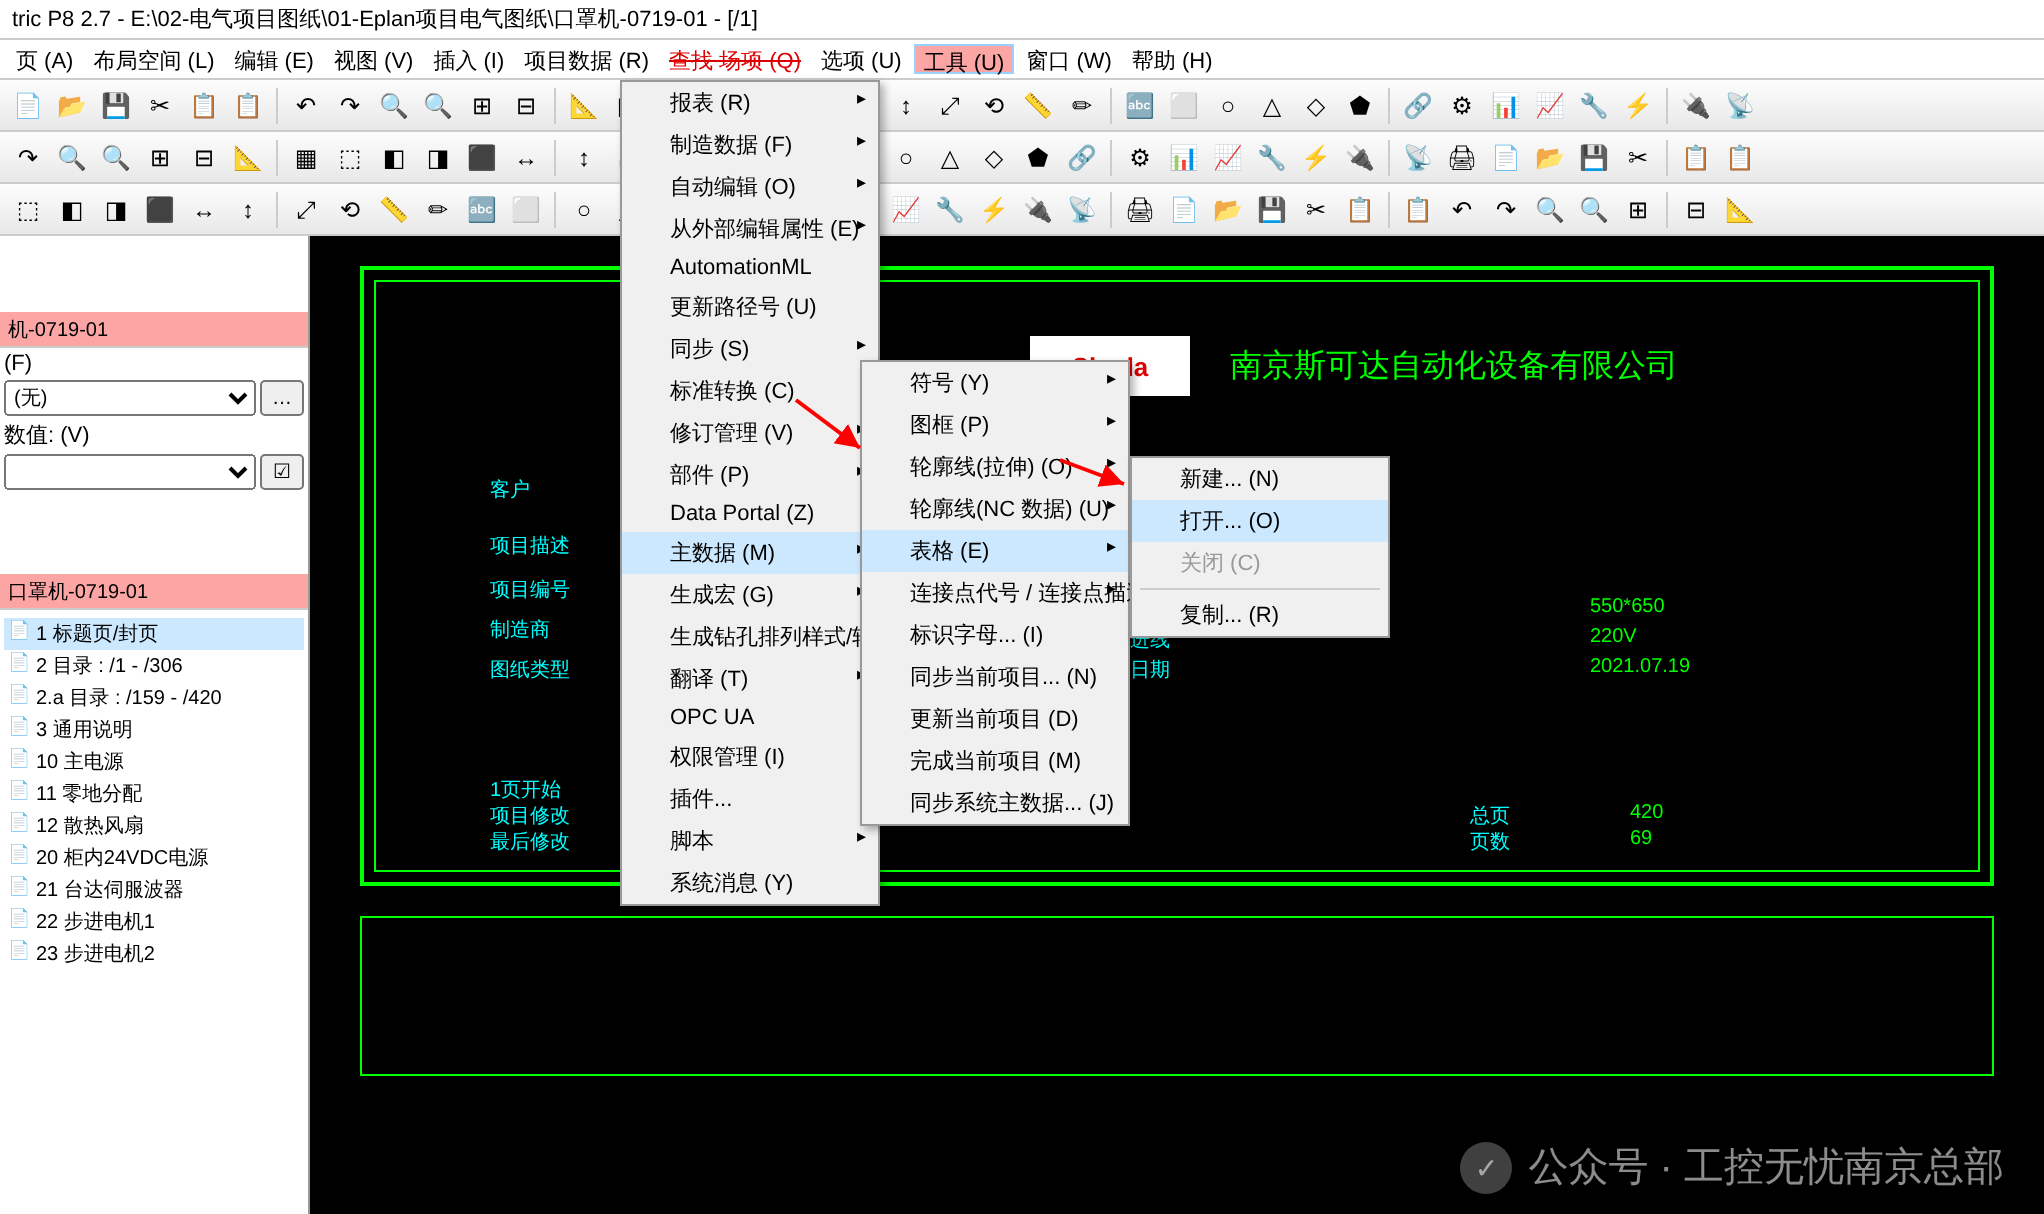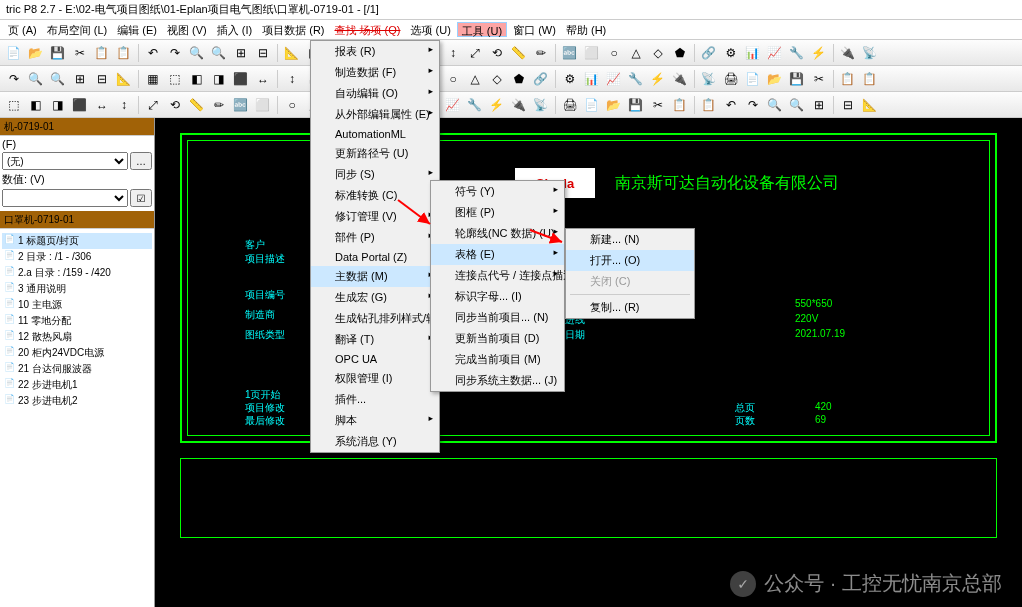--- a/index.html
+++ b/index.html
@@ -10,21 +10,21 @@
 .menubar span { padding: 1px 4px; cursor: pointer; }
 .menubar .active { background: #fca5a5; border: 1px solid #99d1ff; }
 .menubar .strike { text-decoration: line-through; color: #d00; }
 
 .toolbar { height: 26px; background: linear-gradient(#fdfdfd,#e8e8e8); border-bottom: 1px solid #ccc; display: flex; align-items: center; padding: 0 4px; gap: 2px; overflow: hidden; }
 .tb-btn { width: 20px; height: 20px; border: 1px solid transparent; display: inline-flex; align-items: center; justify-content: center; font-size: 12px; cursor: pointer; }
 .tb-sep { width: 1px; height: 18px; background: #ccc; margin: 0 2px; }
 
 .content { display: flex; height: 497px; }
 .sidebar { width: 155px; background: #fff; border-right: 1px solid #999; display: flex; flex-direction: column; }
-.sidebar-tab { height: 18px; background: #a16207; border-bottom: 1px solid #ccc; padding: 2px 4px; font-size: 10px; }
+.sidebar-tab { height: 18px; background: #fca5a5; border-bottom: 1px solid #ccc; padding: 2px 4px; font-size: 10px; margin-top: 38px; }
 .sidebar-panel { padding: 2px; }
 .filter-row { display: flex; gap: 2px; margin: 2px 0; }
 .filter-row select { flex: 1; font-size: 10px; height: 18px; }
 .filter-row button { width: 22px; height: 18px; font-size: 10px; }
 .tree { padding: 4px 2px; font-size: 10px; overflow: auto; }
 .tree-item { padding: 1px 2px 1px 16px; cursor: pointer; white-space: nowrap; position: relative; }
 .tree-item.selected { background: #cce8ff; }
 .tree-item::before { content: "▸"; position: absolute; left: 2px; color: #666; font-size: 8px; }
 .tree-item.leaf::before { content: "📄"; font-size: 9px; }
 
@@ -239,21 +239,21 @@
 
   <div class="canvas-area">
     <div class="drawing">
       <div class="border-rect" style="top:5px;left:5px;right:5px;height:310px;"></div>
       <div class="border-rect" style="top:12px;left:12px;right:12px;height:296px;border-width:1px;"></div>
 
       <div class="logo-box" style="top:40px;left:340px;">Skeda</div>
       <div class="green-text" style="top:45px;left:440px;font-size:16px;">南京斯可达自动化设备有限公司</div>
 
       <div class="cyan-text" style="top:110px;left:70px;">客户</div>
-      <div class="cyan-text" style="top:124px;left:70px;">项目描述</div>
+      <div class="cyan-text" style="top:138px;left:70px;">项目描述</div>
       <div class="cyan-text" style="top:160px;left:70px;">项目编号</div>
       <div class="cyan-text" style="top:180px;left:70px;">制造商</div>
       <div class="cyan-text" style="top:200px;left:70px;">图纸类型</div>
       <div class="green-text" style="top:200px;left:180px;">电气原理图</div>
 
       <div class="green-text" style="top:170px;left:620px;">550*650</div>
       <div class="cyan-text" style="top:185px;left:370px;">电源进线</div>
       <div class="green-text" style="top:185px;left:620px;">220V</div>
       <div class="cyan-text" style="top:200px;left:370px;">制造日期</div>
       <div class="green-text" style="top:200px;left:620px;">2021.07.19</div>
@@ -298,20 +298,21 @@
     <div class="menu-item arrow">翻译 (T)</div>
     <div class="menu-item">OPC UA</div>
     <div class="menu-item">权限管理 (I)</div>
     <div class="menu-item">插件...</div>
     <div class="menu-item arrow">脚本</div>
     <div class="menu-item">系统消息 (Y)</div>
   </div>
 <div class="menu" id="m2" style="top:180px;left:430px;width:135px;">
     <div class="menu-item arrow">符号 (Y)</div>
     <div class="menu-item arrow">图框 (P)</div>
+    <div class="menu-item arrow">轮廓线(拉伸) (O)</div>
     <div class="menu-item arrow">轮廓线(NC 数据) (U)</div>
     <div class="menu-item arrow hl">表格 (E)</div>
     <div class="menu-item arrow">连接点代号 / 连接点描述... (C)</div>
     <div class="menu-item">标识字母... (I)</div>
     <div class="menu-item">同步当前项目... (N)</div>
     <div class="menu-item">更新当前项目 (D)</div>
     <div class="menu-item">完成当前项目 (M)</div>
     <div class="menu-item">同步系统主数据... (J)</div>
   </div>
 <div class="menu" id="m3" style="top:228px;left:565px;width:70px;">

